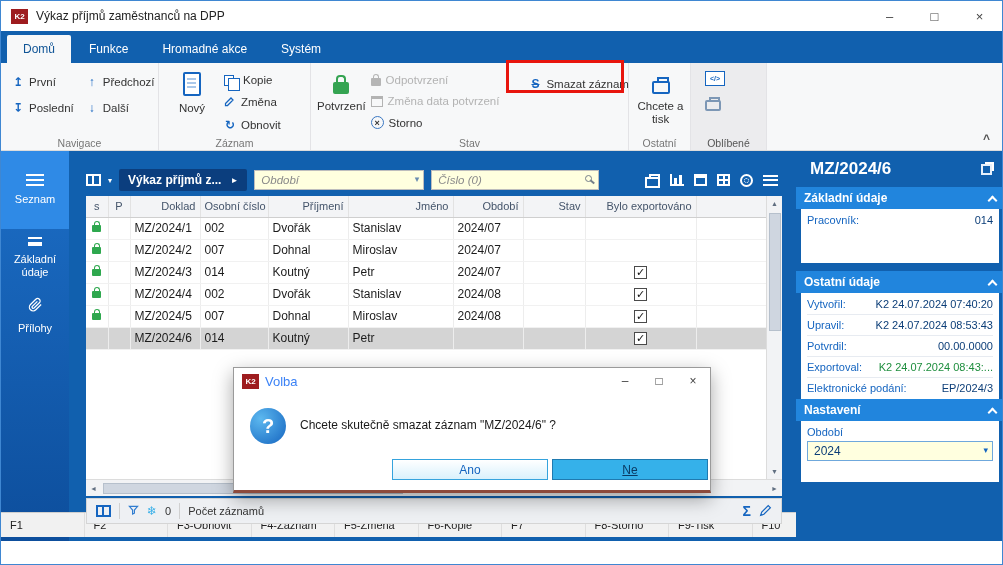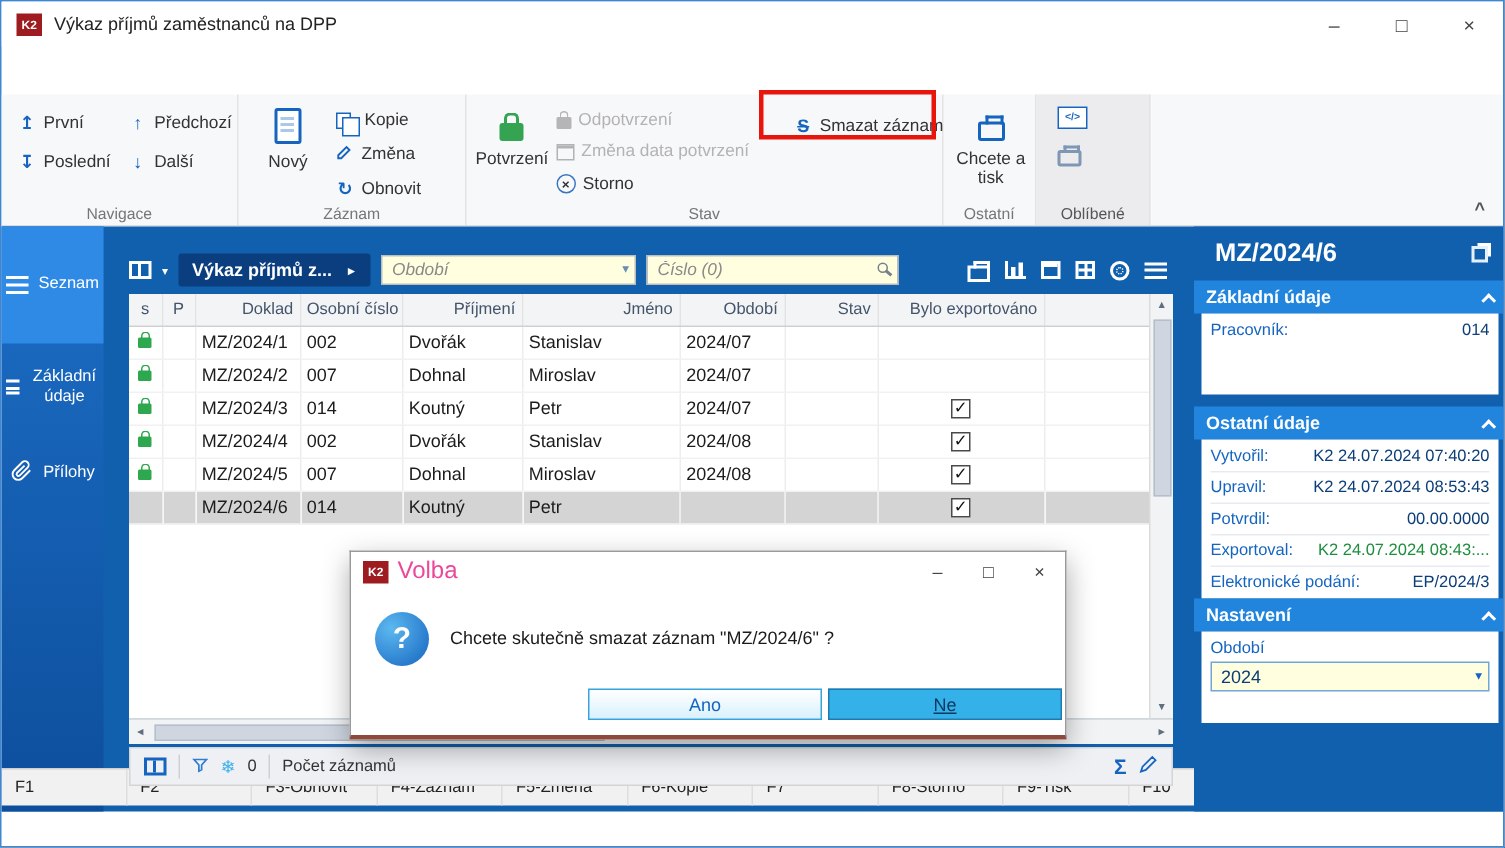--- a/index.html
+++ b/index.html
@@ -54,21 +54,21 @@
   .i-s{color:#1565c0;font-weight:bold;font-size:12px;text-decoration:line-through;width:12px;text-align:center;flex:none}
   .i-print-b{width:18px;height:13px;border:2px solid #1565c0;border-radius:2px;position:relative;margin-top:9px}
   .i-print-b::before{content:"";position:absolute;left:3px;top:-6px;width:8px;height:4px;border:2px solid #1565c0;border-bottom:none}
   .i-codebox{width:20px;height:15px;border:1.5px solid #1565c0;display:flex;align-items:center;justify-content:center;font-size:7px;color:#1565c0;font-weight:bold;background:#fff}
   .i-print-g{width:16px;height:11px;border:2px solid #7d97b5;border-radius:2px;position:relative;margin-top:5px}
   .i-print-g::before{content:"";position:absolute;left:2px;top:-5px;width:7px;height:3px;border:2px solid #7d97b5;border-bottom:none}
 
   
   .workspace{position:absolute;top:150px;left:0;right:0;height:390px;background:#1160ae}
   .sidebar{position:absolute;top:150px;left:0;width:68px;height:390px;background:linear-gradient(180deg,#1c6ec6,#0d4e9c)}
-  .side-item{display:flex;flex-direction:row;align-items:center;justify-content:center;gap:7px;color:#fff;font-size:11px;text-align:center;padding:8px 3px;line-height:1.2}
+  .side-item{display:flex;flex-direction:column;align-items:center;justify-content:center;gap:7px;color:#fff;font-size:11px;text-align:center;padding:8px 3px;line-height:1.2}
   .side-item.active{background:#2f8ae6}
   .s0{height:78px}.s1{height:58px}.s2{height:58px}
   .i-bars{width:18px;height:12px;border-top:2px solid #fff;border-bottom:2px solid #fff;position:relative}
   .i-bars::after{content:"";position:absolute;left:0;right:0;top:3px;height:2px;background:#fff}
   .i-bars.sm{width:14px;height:10px}
   .i-bars.sm::after{top:2.5px}
 
   
   .grid-toolbar{position:absolute;left:85px;top:164px;width:696px;height:30px;display:flex;align-items:center;gap:7px;color:#fff;z-index:5}
   .i-panelwin{width:15px;height:12px;border:2px solid #fff;position:relative;flex:none}
@@ -145,21 +145,21 @@
   .bar-settings{}
   .box-settings{height:61px;padding-top:3px}
   .settings-label{color:#1565c0;font-size:11px;padding:2px 0 3px}
   .period-wrap{position:relative}
   .period-input{width:100%;height:20px;background:#ffffdf;border:1px solid #6fa8dc;font-size:12px;color:#0c3e78;padding:0 18px 0 6px;font-family:inherit}
   .period-chev{position:absolute;right:5px;top:4px;color:#1565c0;font-size:9px}
 
   
   .dialog{position:absolute;left:232px;top:366px;width:478px;height:126px;background:#fff;border:1px solid #9a9a9a;border-bottom:3px solid #8d4a3c;box-shadow:0 6px 18px rgba(0,0,0,.35);z-index:50}
   .dialog-title{height:26px;display:flex;align-items:center;gap:6px;padding-left:8px}
-  .dialog-title .t{font-size:16px;color:#ec4899}
+  .dialog-title .t{font-size:13px;color:#3b82f6}
   .dlg-controls{margin-left:auto;display:flex}
   .dlg-btn{width:34px;height:26px;display:flex;align-items:center;justify-content:center;font-size:12px;color:#444}
   .q-circle{position:absolute;left:16px;top:40px;width:36px;height:36px;border-radius:50%;background:radial-gradient(circle at 30% 30%,#5cb8ef,#1565c0);color:#fff;font-size:20px;font-weight:bold;display:flex;align-items:center;justify-content:center}
   .dlg-msg{position:absolute;left:66px;top:50px;font-size:12px;color:#1a1a1a}
   .dlg-yes{position:absolute;left:158px;bottom:10px;width:156px;height:21px;display:flex;align-items:center;justify-content:center;font-size:12px;color:#1565c0;background:linear-gradient(#ffffff,#d9f1fc);border:1px solid #35a3dd}
   .dlg-no{position:absolute;left:318px;bottom:10px;width:156px;height:21px;display:flex;align-items:center;justify-content:center;font-size:12px;color:#0a3a63;text-decoration:underline;background:#35b1ea;border:1px solid #1f7ab0}
 
   
   .statusbar{position:absolute;left:0;top:511px;right:0;height:25px;background:#f1f1f1;border-top:1px solid #cfcfcf;display:flex}
   .f-cell{flex:1;display:flex;align-items:center;padding-left:9px;font-size:11px;color:#222;border-right:1px solid #dedede}
@@ -173,20 +173,26 @@
   <div class="titlebar">
     <span class="k2logo">K2</span>
     <span class="title">Výkaz příjmů zaměstnanců na DPP</span>
     <div class="win-controls">
       <span class="win-btn">–</span>
       <span class="win-btn">□</span>
       <span class="win-btn">×</span>
     </div>
   </div>
 
+  <div class="tabbar">
+    <span class="tab active">Domů</span>
+    <span class="tab">Funkce</span>
+    <span class="tab">Hromadné akce</span>
+    <span class="tab">Systém</span>
+  </div>
 
   <div class="ribbon">
     <div class="rgroup g-nav">
       <div class="nav-grid">
         <div class="small-btn">
             <span class="ar">↥</span>
             <span>První</span>
           </div>
         <div class="small-btn">
             <span class="ar">↑</span>

